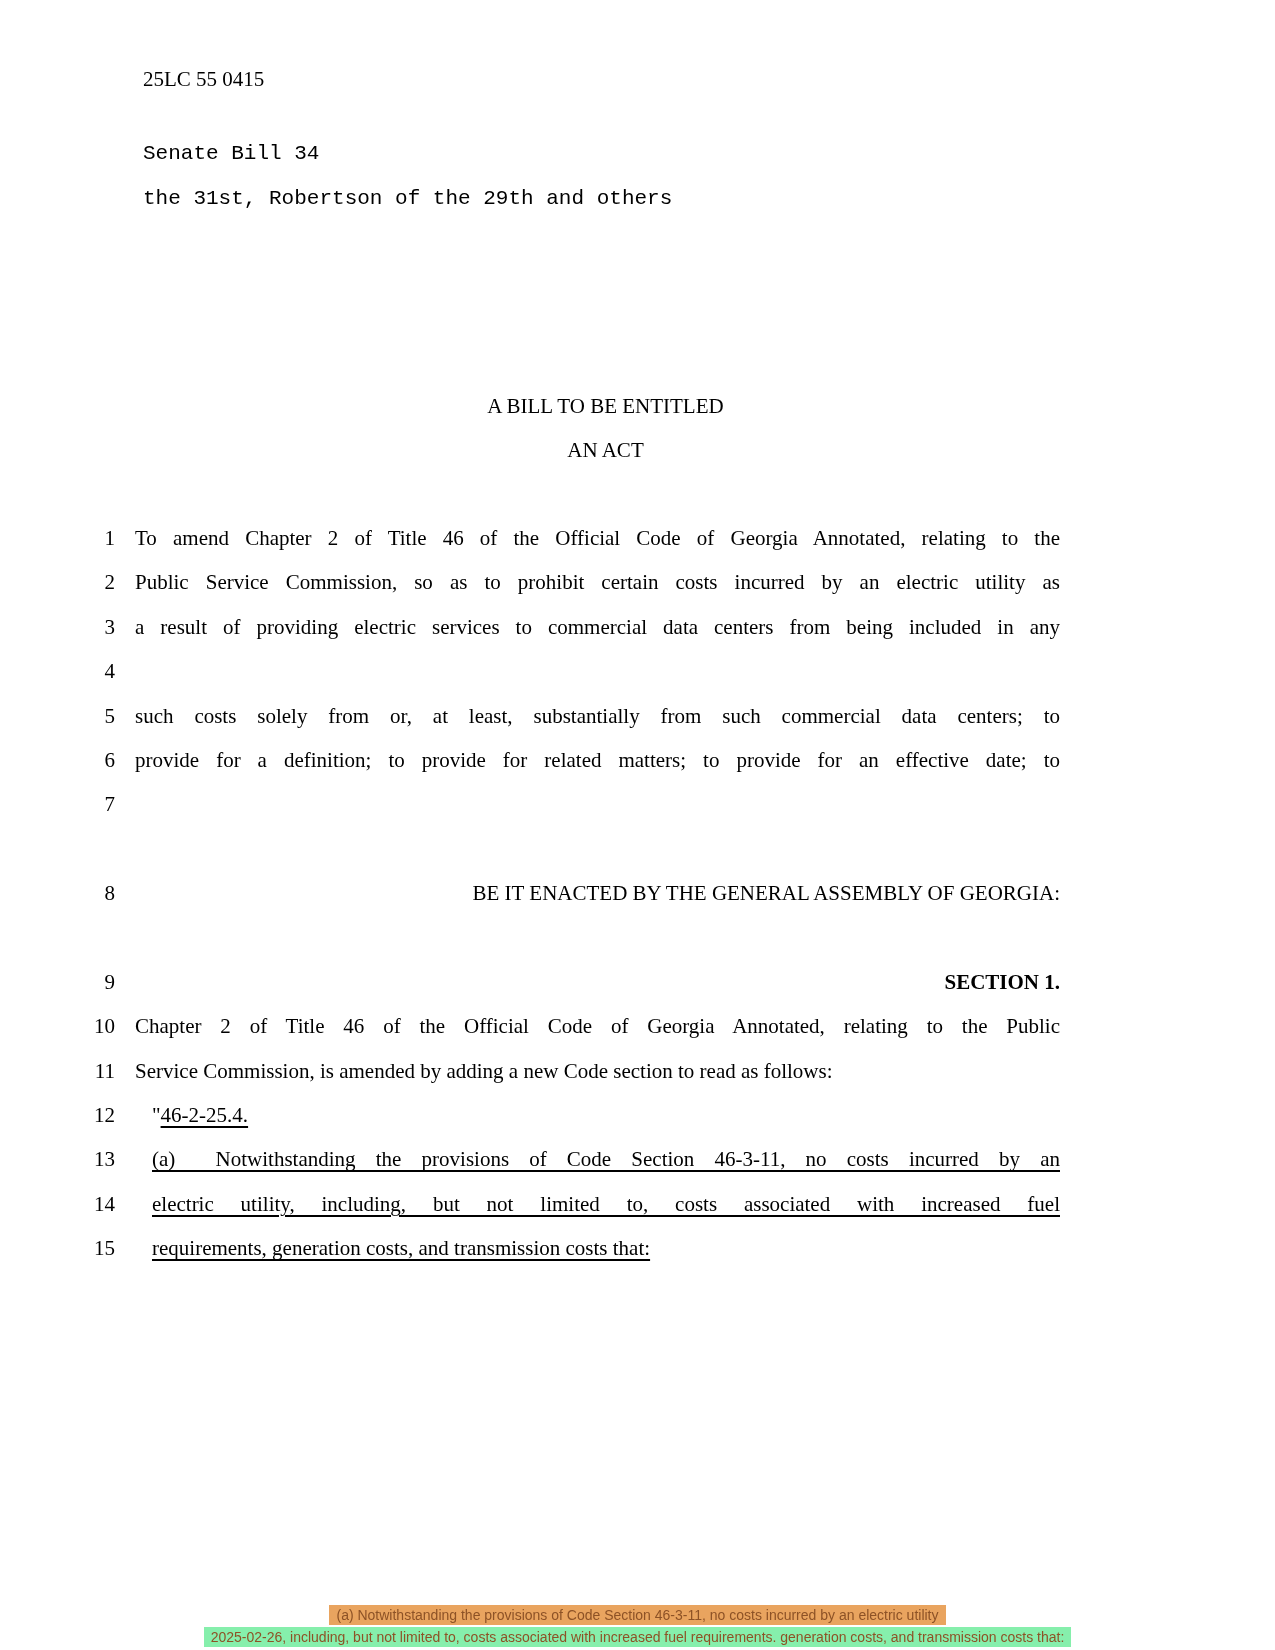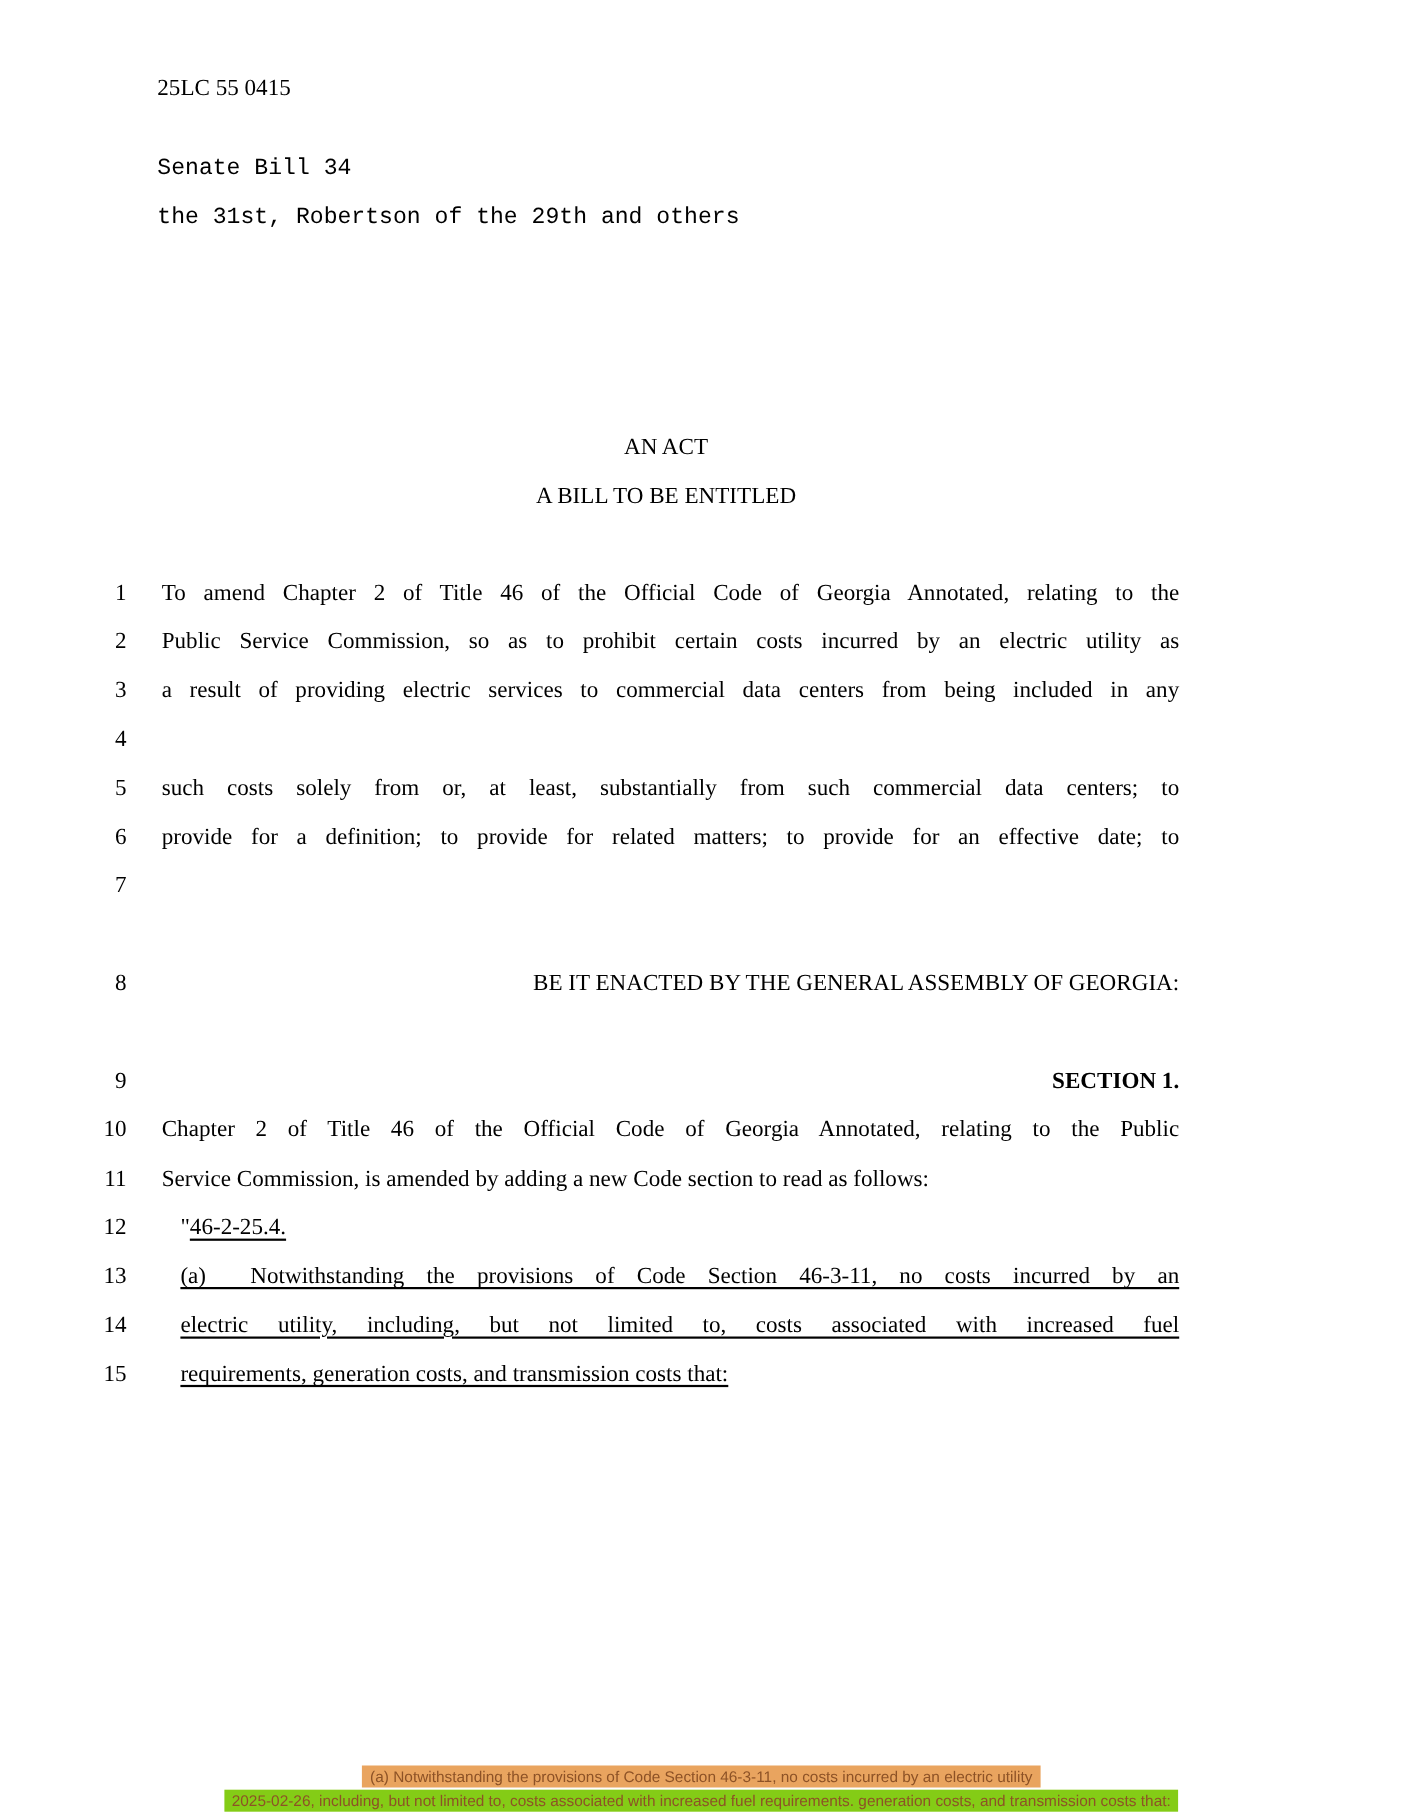--- a/index.html
+++ b/index.html
@@ -22,21 +22,21 @@
     font-family:Liberation Mono, monospace;
   }
   .title-block{
     position:absolute;top:384px;left:143px;width:925px;
     text-align:center;line-height:44.4px;
   }
   #body-lines{position:absolute;top:516px;left:0;width:1275px;}
   .row{display:flex;height:44.4px;line-height:44.4px;}
   .row.gap{margin-top:44.4px;}
   .num{width:115px;text-align:right;flex:none;}
-  .txt{margin-left:32px;width:925px;flex:none;}
+  .txt{margin-left:20px;width:925px;flex:none;}
   .txt.justify{text-align:justify;text-align-last:justify;}
   .txt.center{text-align:right;}
   .txt.indent{padding-left:17px;width:908px;}
   .bold{font-weight:bold;}
   .u{
     text-decoration:underline;
     text-underline-offset:4px;
     text-decoration-thickness:1.8px;
   }
   .footer{
@@ -60,22 +60,22 @@
     <span>25</span>
     <span>LC 55 0415</span>
   </div>
 
   <div class="bill-heading">
     <div>Senate Bill 34</div>
     <div>the 31st, Robertson of the 29th and others</div>
   </div>
 
   <div class="title-block">
+    <div>A BILL TO BE ENTITLED</div>
     <div>AN ACT</div>
-    <div>A BILL TO BE ENTITLED</div>
   </div>
 
   <div id="body-lines">
       <div class="row">
         <span class="num">1</span>
         <span class="txt justify"><span>To amend Chapter 2 of Title 46 of the Official Code of Georgia Annotated, relating to the</span></span>
       </div>
       <div class="row">
         <span class="num">2</span>
         <span class="txt justify"><span>Public Service Commission, so as to prohibit certain costs incurred by an electric utility as</span></span>
@@ -128,16 +128,16 @@
       </div>
       <div class="row">
         <span class="num">15</span>
         <span class="txt indent"><span class="u">requirements, generation costs, and transmission costs that:</span></span>
       </div>
     </div>
 
 
   <div class="ocr-overlay" style="color: rgb(141, 82, 38);">
     <div><span class="hl" style="background: rgb(233, 164, 95);">(a) Notwithstanding the provisions of Code Section 46-3-11, no costs incurred by an electric utility</span></div>
-    <div><span class="hl" style="background: #84cc16;">2025-02-26, including, but not limited to, costs associated with increased fuel requirements. generation costs, and transmission costs that:</span></div>
+    <div><span class="hl" style="background: #86efac;">2025-02-26, including, but not limited to, costs associated with increased fuel requirements. generation costs, and transmission costs that:</span></div>
   </div>
 
 </div>
 
 </body></html>

